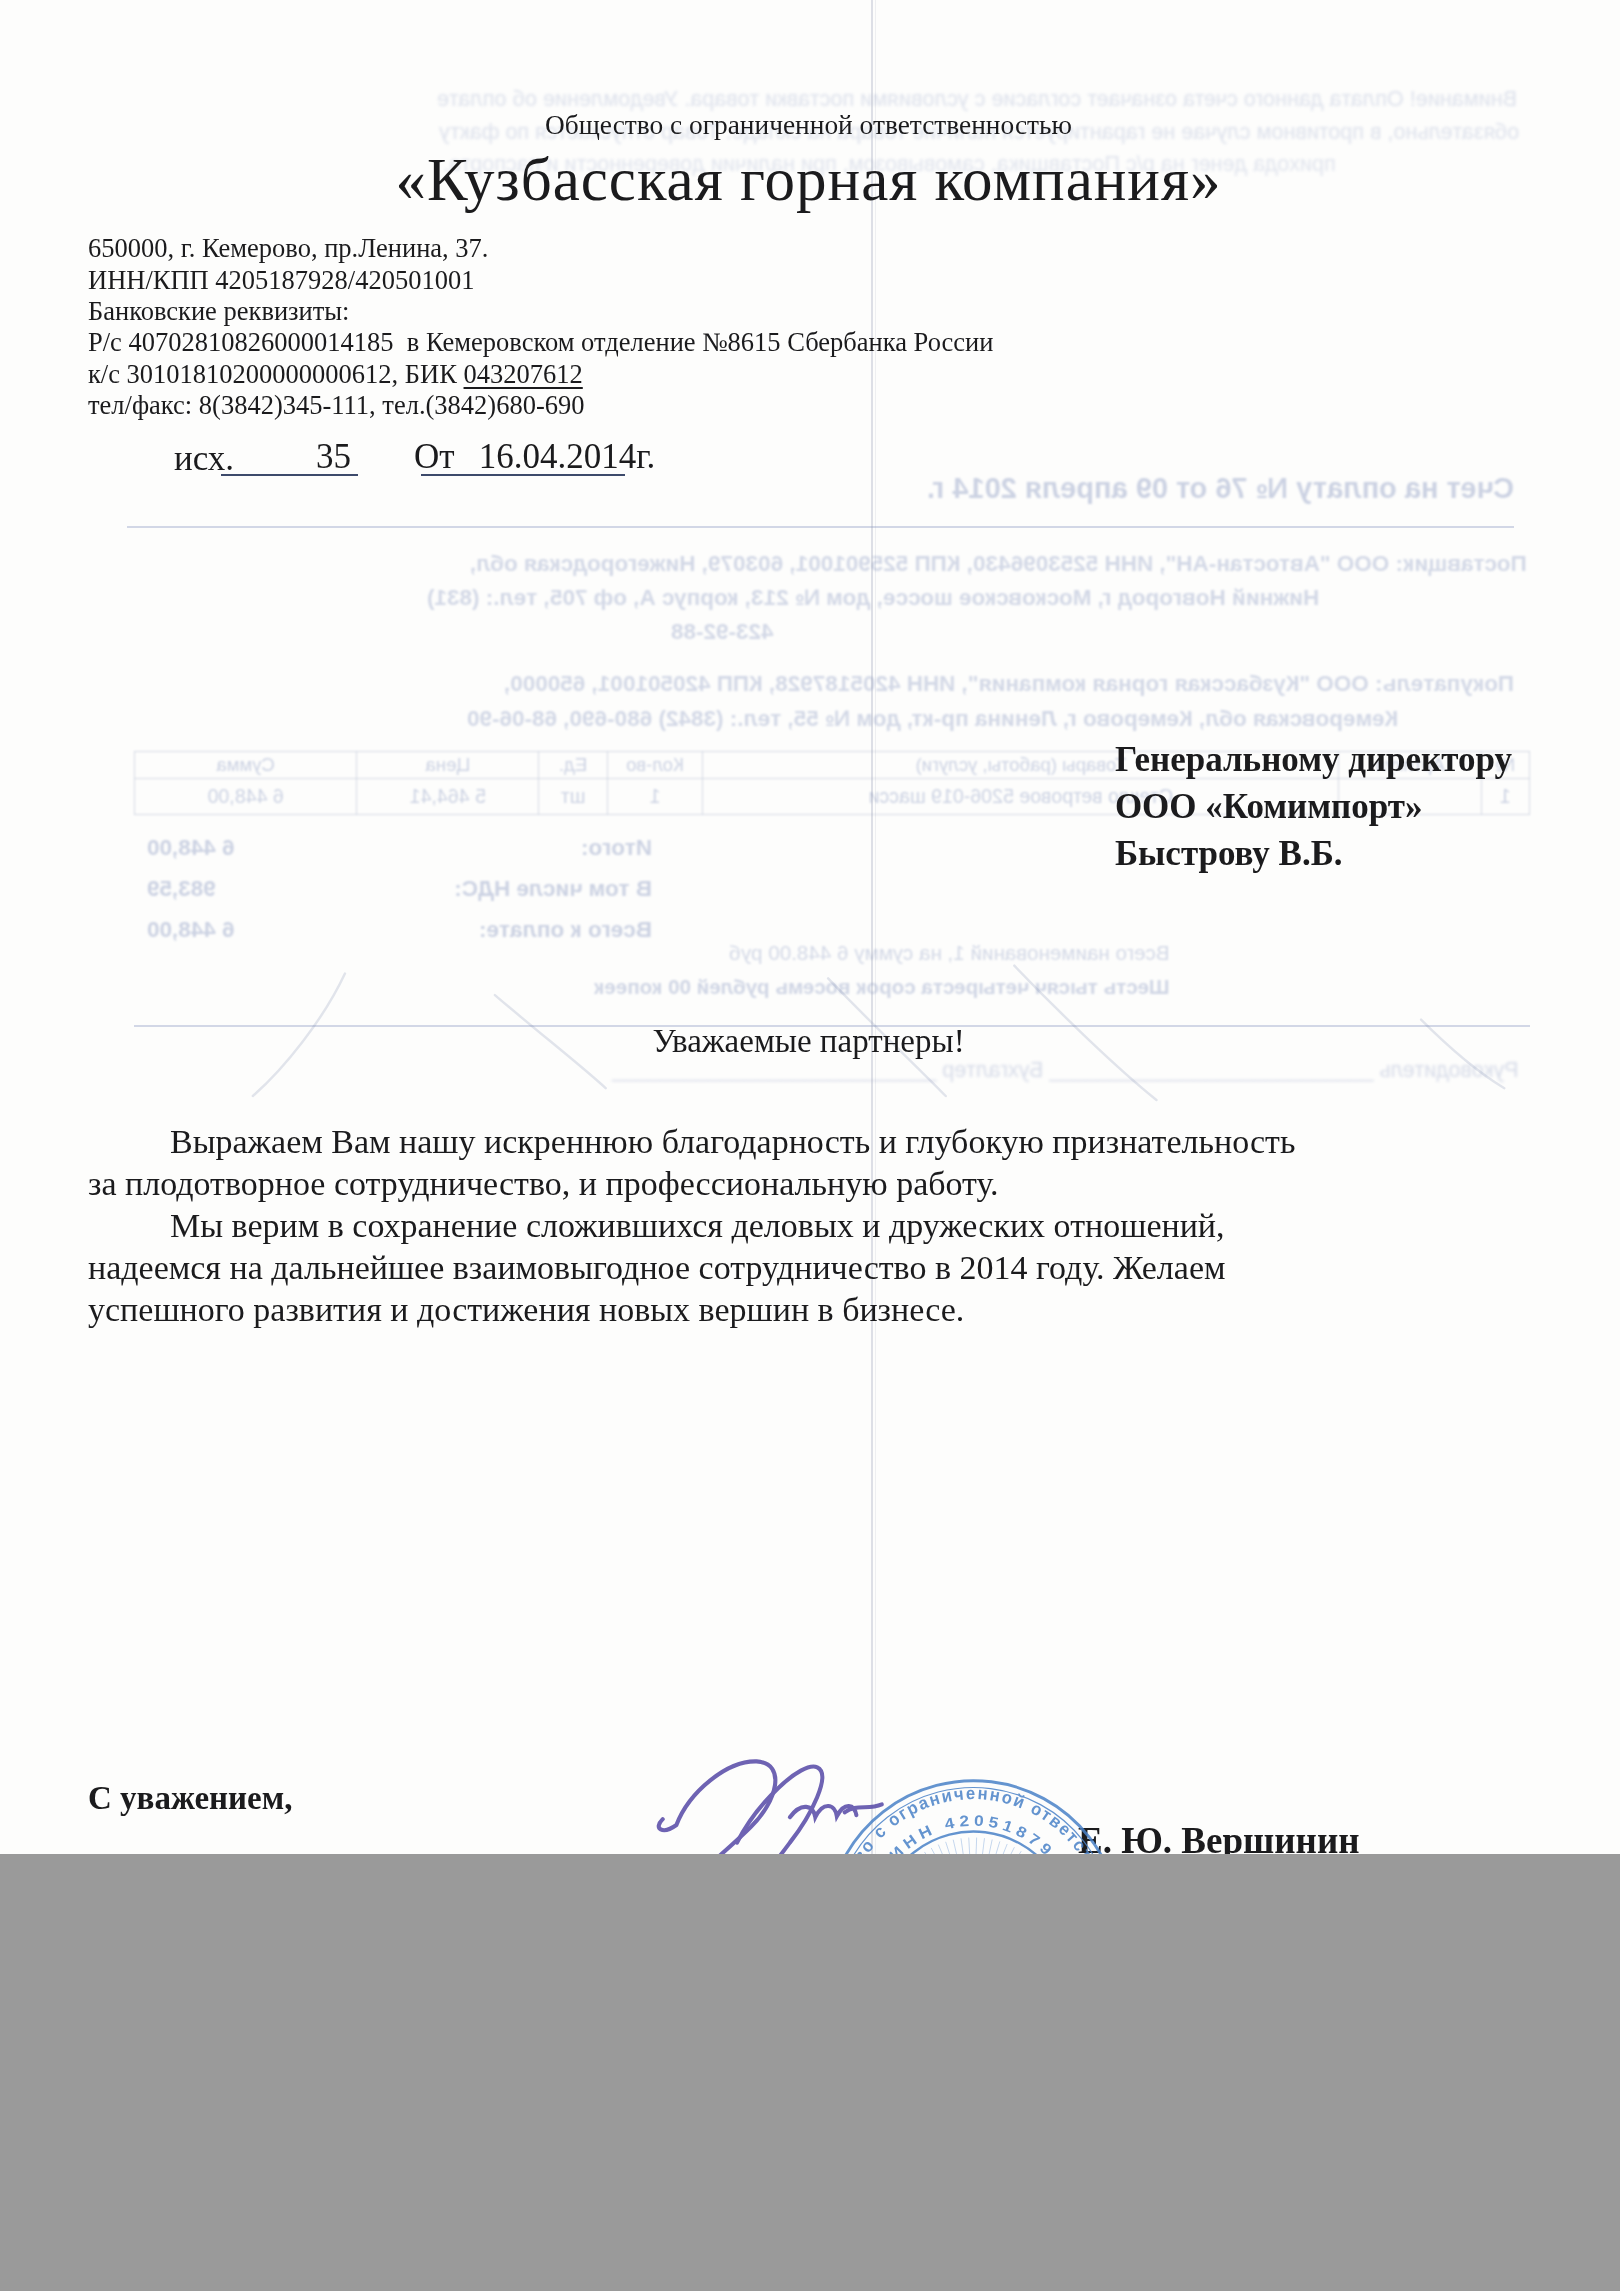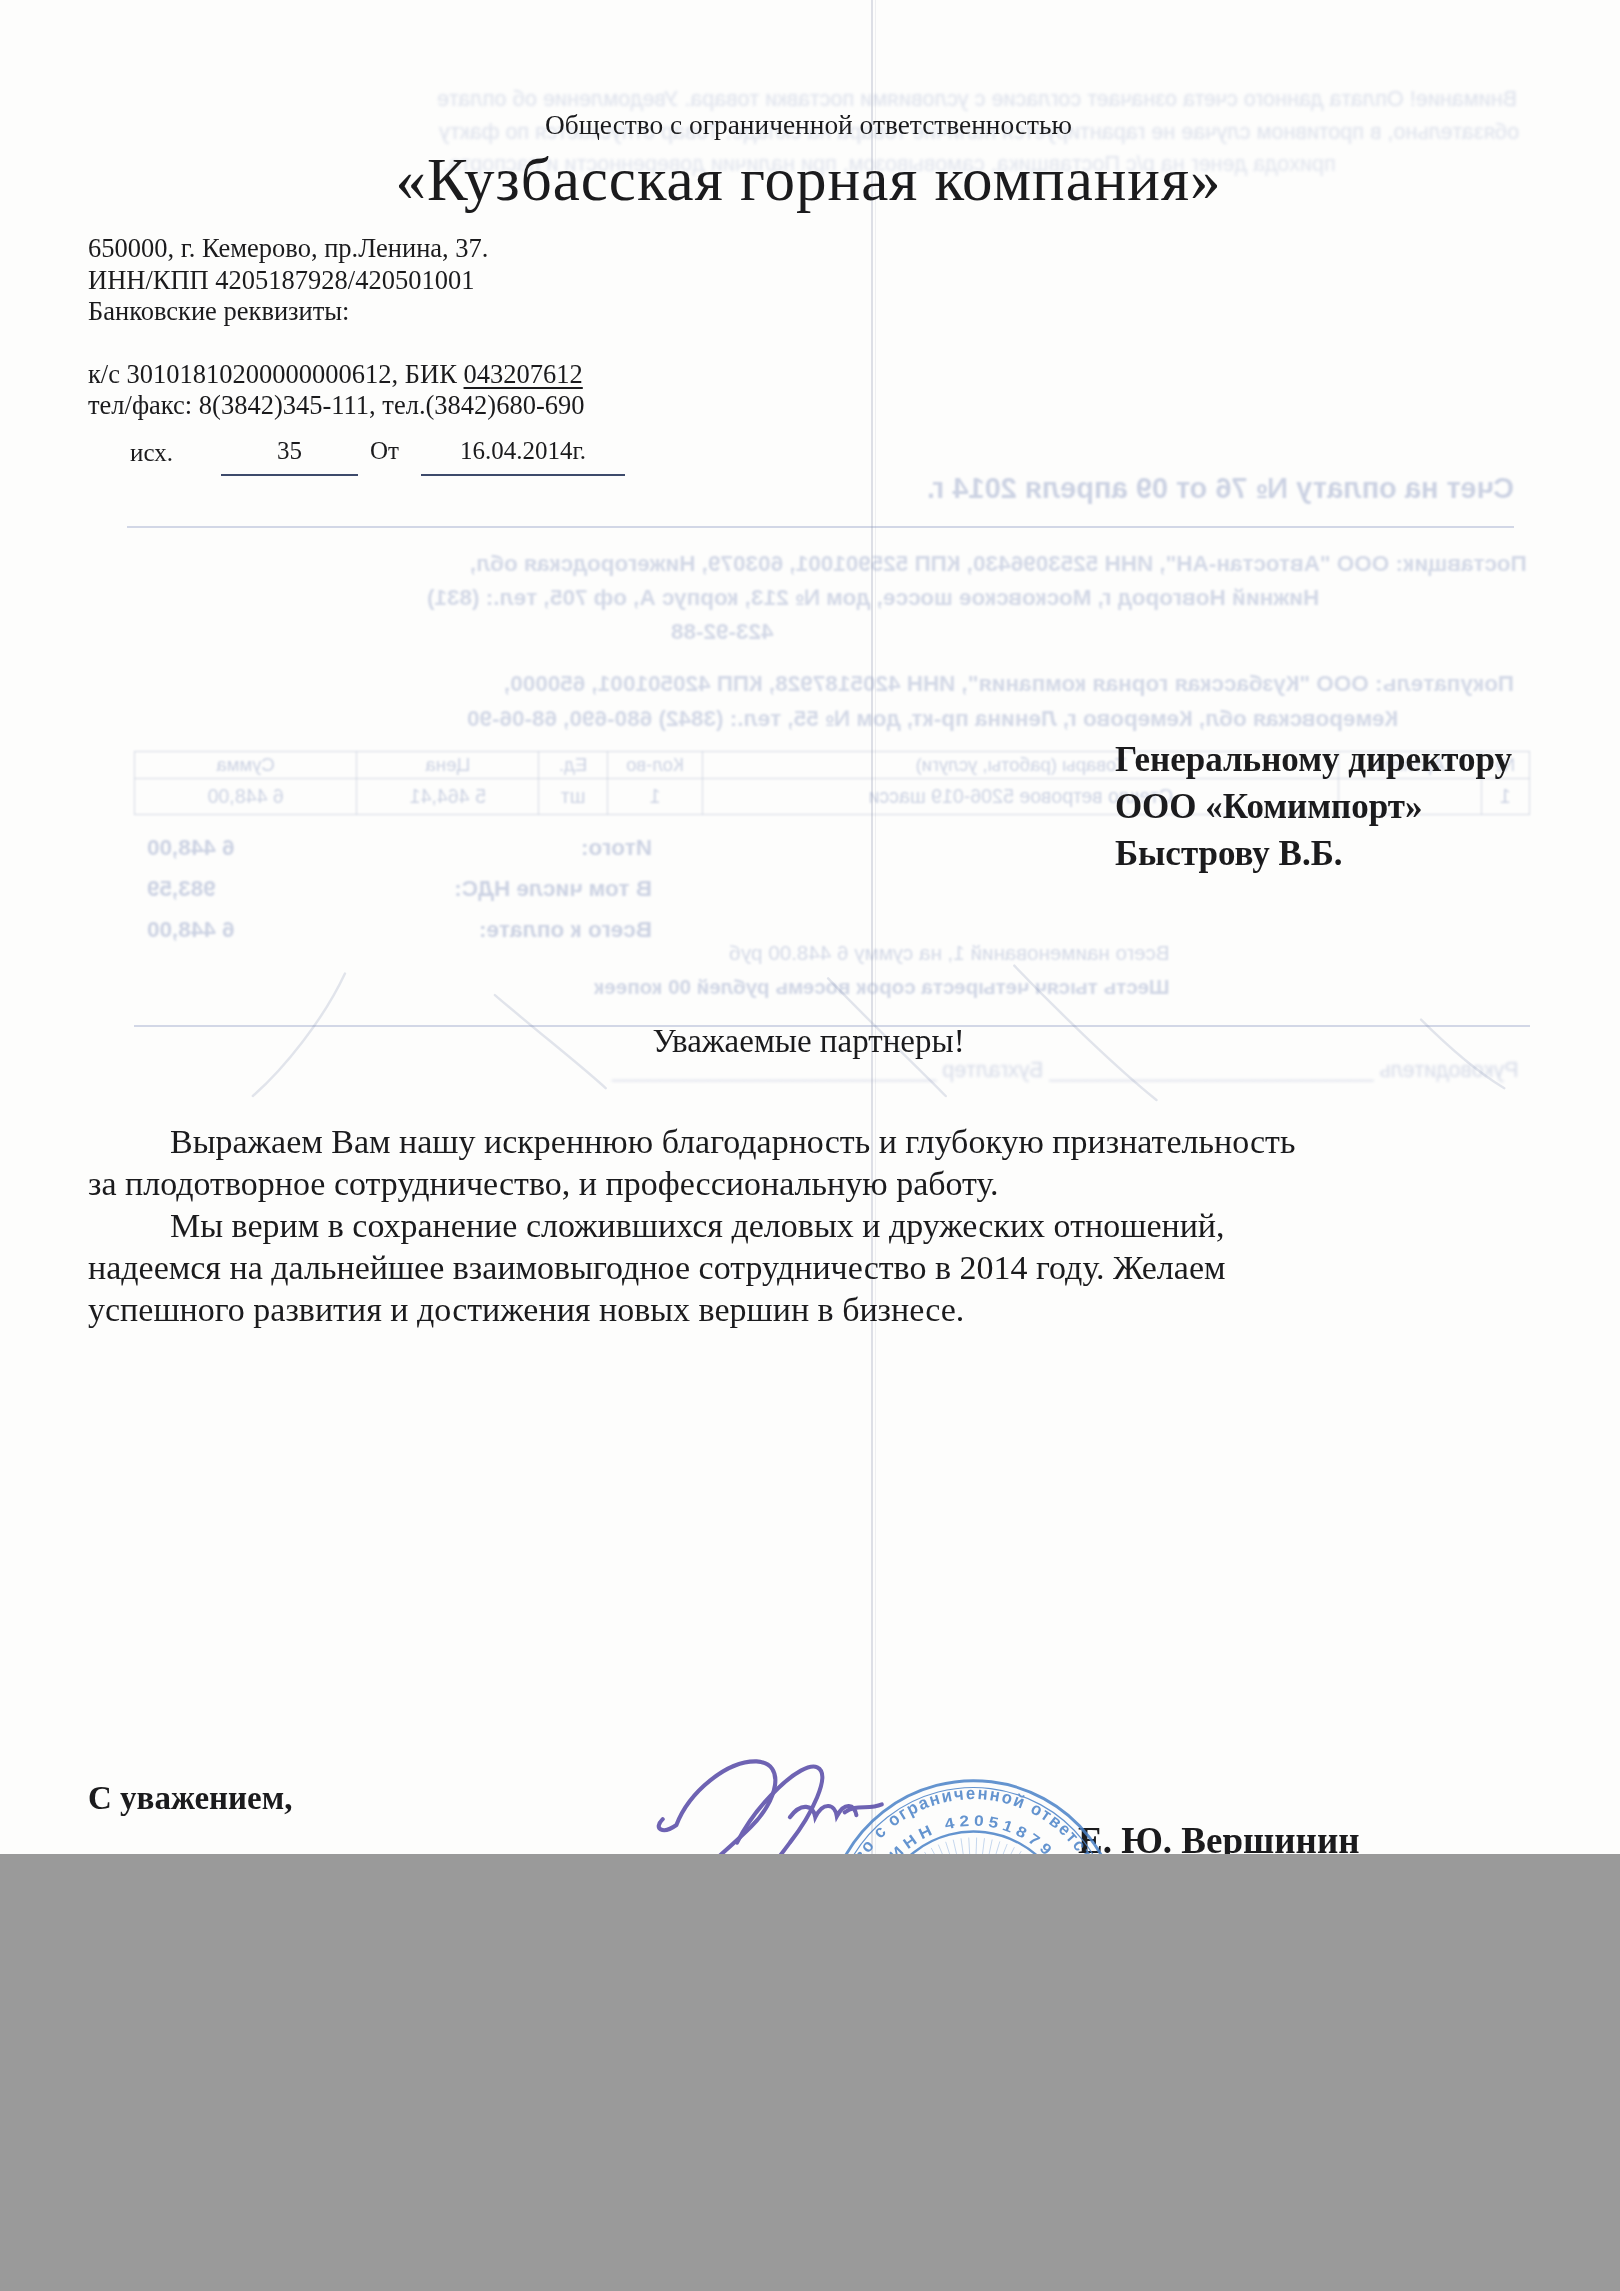--- a/index.html
+++ b/index.html
@@ -44,21 +44,21 @@
   
   .centered{position:absolute;left:88px;width:1441px;text-align:center;}
   #org-type{top:110px;font-size:27.4px;}
   #company-name{top:145px;font-size:61px;letter-spacing:1px;}
   .contact{position:absolute;left:88px;font-size:26.5px;white-space:pre;}
   #contact-address{top:233px;} #contact-inn{top:265px;} #contact-bank-label{top:296px;}
   #contact-account{top:327px;} #contact-corr{top:359px;} #contact-phone{top:390px;}
   .u-link{text-decoration:underline;text-underline-offset:3.9px;text-decoration-thickness:2px;}
 
   
-  .ref{position:absolute;font-size:25px;}
+  .ref{position:absolute;font-size:35px;margin-left:44px;}
   #ref-label{left:130px;top:439px;}
   #ref-number{left:221px;top:437px;width:137px;text-align:center;}
   #ref-from{left:370px;top:437px;}
   #ref-date{left:421px;top:437px;width:204px;text-align:center;}
   .ref-underline{position:absolute;top:474px;height:0;border-top:2.5px solid #3d4a6b;}
   #ref-ul1{left:221px;width:137px;} #ref-ul2{left:421px;width:204px;}
 
   
   #addressee{position:absolute;right:108px;top:736px;text-align:left;
              font-size:35px;font-weight:bold;line-height:47px;}
@@ -149,20 +149,21 @@
 
   <div id="fold-line"></div>
   <div id="fold-line2"></div>
 
   <div class="centered" id="org-type">Общество с ограниченной ответственностью</div>
   <div class="centered" id="company-name">«Кузбасская горная компания»</div>
 
   <div class="contact" id="contact-address">650000, г. Кемерово, пр.Ленина, 37.</div>
   <div class="contact" id="contact-inn">ИНН/КПП 4205187928/420501001</div>
   <div class="contact" id="contact-bank-label">Банковские реквизиты:</div>
+  <div class="contact" id="contact-account">Р/с 40702810826000014185  в Кемеровском отделение №8615 Сбербанка России</div>
   <div class="contact" id="contact-corr"><span>к/с 30101810200000000612, БИК </span><span class="u-link">043207612</span></div>
   <div class="contact" id="contact-phone">тел/факс: 8(3842)345-111, тел.(3842)680-690</div>
 
   <div class="ref" id="ref-label">исх.</div>
   <div class="ref" id="ref-number">35</div>
   <div class="ref" id="ref-from">От</div>
   <div class="ref" id="ref-date">16.04.2014г.</div>
   <div class="ref-underline" id="ref-ul1"></div>
   <div class="ref-underline" id="ref-ul2"></div>
 

